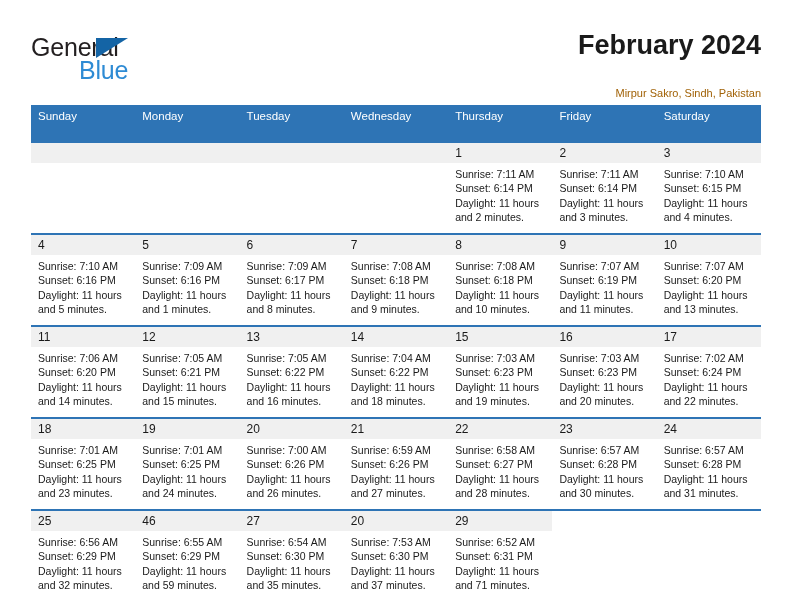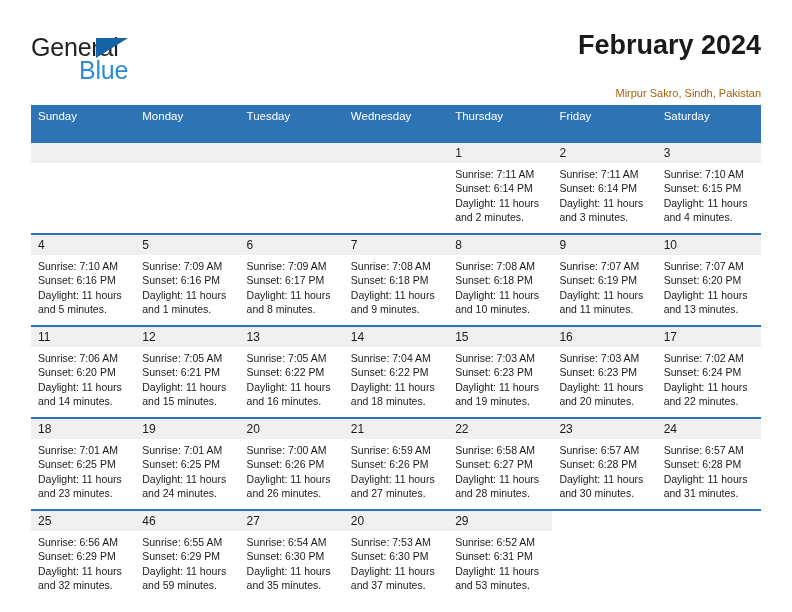--- a/index.html
+++ b/index.html
@@ -519,21 +519,21 @@
               </div>
             </div>
           </td>
           <td>
             <div class="cell-inner">
               <div class="daynum">29</div>
               <div class="details">
                 <div>Sunrise: 6:52 AM</div>
                 <div>Sunset: 6:31 PM</div>
                 <div>Daylight: 11 hours</div>
-                <div>and 53 minutes.</div>
+                <div>and 71 minutes.</div>
               </div>
             </div>
           </td>
           <td class="cell-blank">
             <div class="cell-inner">
               <div class="daynum">&nbsp;</div>
             </div>
           </td>
           <td class="cell-blank">
             <div class="cell-inner">

